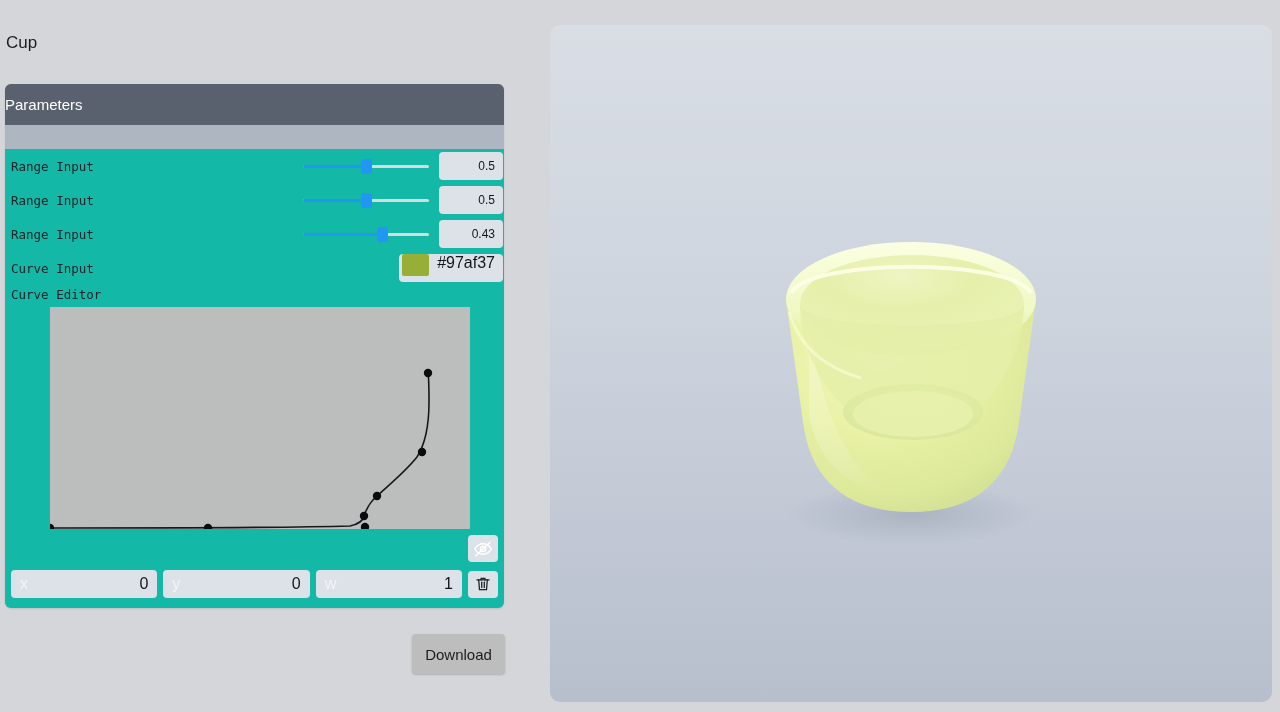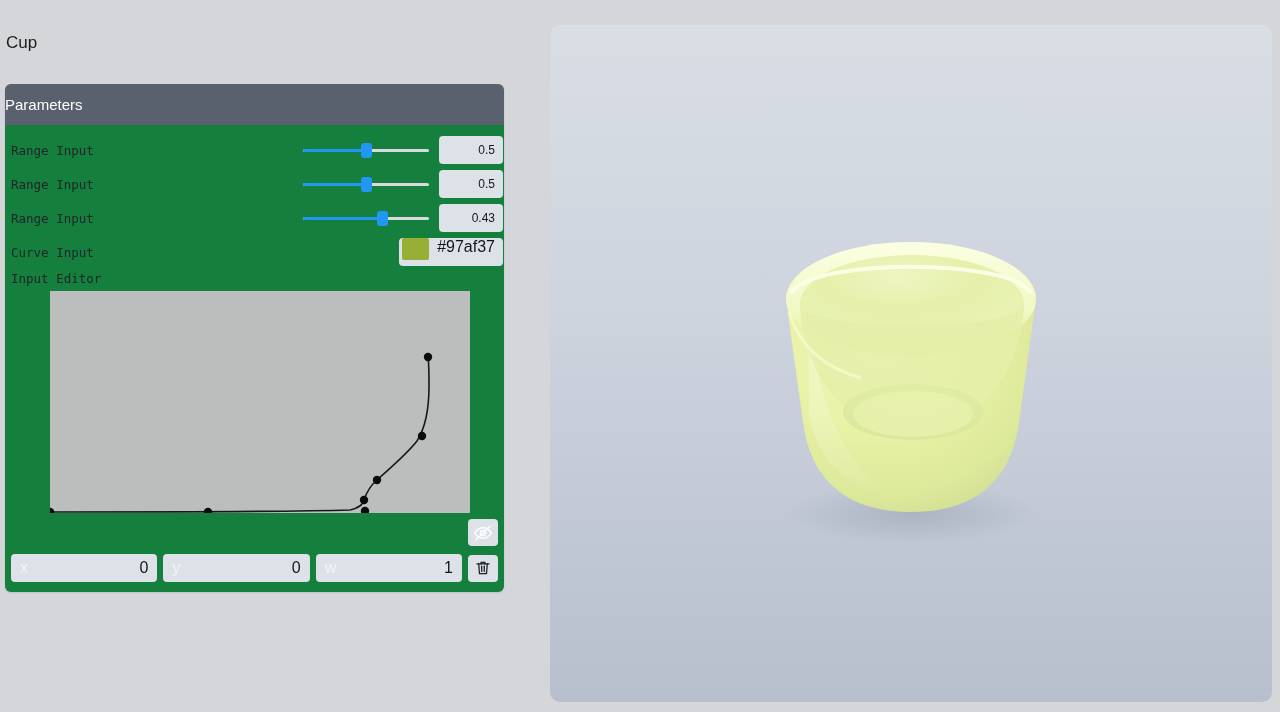--- a/index.html
+++ b/index.html
@@ -48,22 +48,23 @@
     align-items: center;
     padding-left: 0;
     box-sizing: border-box;
   }
   .panel-header-title {
     color: #ffffff;
     font-size: 15px;
     font-family: "Liberation Sans", sans-serif;
   }
   .panel-body {
-    padding: 8px 0 10px 0;
-    background: #15803d;
+    padding: 0 0 10px 0;
+    background: #14b8a6;
+    margin-top: 24px;
   }
 
   
   .row {
     display: flex;
     align-items: center;
     height: 34px;
     padding: 0 0 0 6px;
     box-sizing: border-box;
   }
@@ -322,21 +323,21 @@
       <div class="row">
         <span class="row-label">Curve Input</span>
         <span class="row-spacer"></span>
         <div class="color-field">
           <div class="color-swatch" style="background:#97af37"></div>
           <span class="color-hex">#97af37</span>
         </div>
       </div>
 
       <div class="curve-label-row">
-        <span class="row-label">Input Editor</span>
+        <span class="row-label">Curve Editor</span>
       </div>
 
       <div class="curve-wrap">
         <div class="curve-canvas" style="background: rgb(188, 189, 189);"></div>
         <svg class="curve-svg" viewBox="0 0 420 222">
           <path id="curve-path" fill="none" stroke="#16181a" stroke-width="1.6" d="M 0 221 C 60 221, 230 221, 300 219 C 309 217, 313 214, 314 209 C 317 200, 320 195, 327 189 C 340 177, 355 165, 367 150 C 374 139, 379 120, 379 95 C 379 82, 379 72, 378 66"></path>
           <g id="curve-points">
               <circle cx="0" cy="221" r="4.2" fill="#0a0b0c"></circle>
               <circle cx="158" cy="221" r="4.2" fill="#0a0b0c"></circle>
               <circle cx="315" cy="220" r="4.2" fill="#0a0b0c"></circle>
@@ -379,20 +380,21 @@
             <line x1="10.3" y1="9.6" x2="10.3" y2="16.6"></line>
             <line x1="13.7" y1="9.6" x2="13.7" y2="16.6"></line>
           </svg>
         </div>
       </div>
 
 
     </div>
   </div>
 
+  <button class="download-btn">Download</button>
 
   <div class="viewport" style="background: linear-gradient(rgb(217, 222, 229) 0%, rgb(206, 212, 222) 42%, rgb(183, 191, 205) 100%);">
     <div class="cup-stage">
       <svg width="420" height="420" viewBox="0 0 420 420">
         <defs>
           <radialGradient id="outerG" cx="38%" cy="28%" r="82%">
             <stop offset="0%" stop-color="#f2f7c9"></stop>
             <stop offset="45%" stop-color="#e9f2a6"></stop>
             <stop offset="80%" stop-color="#dce89a"></stop>
             <stop offset="100%" stop-color="#cfdd93"></stop>

